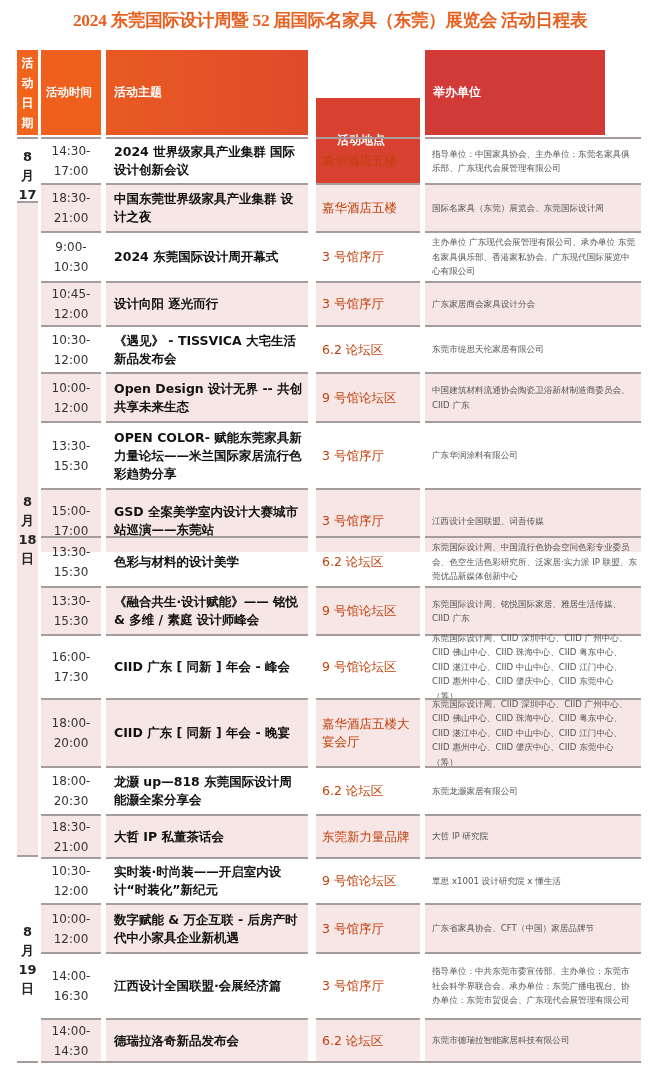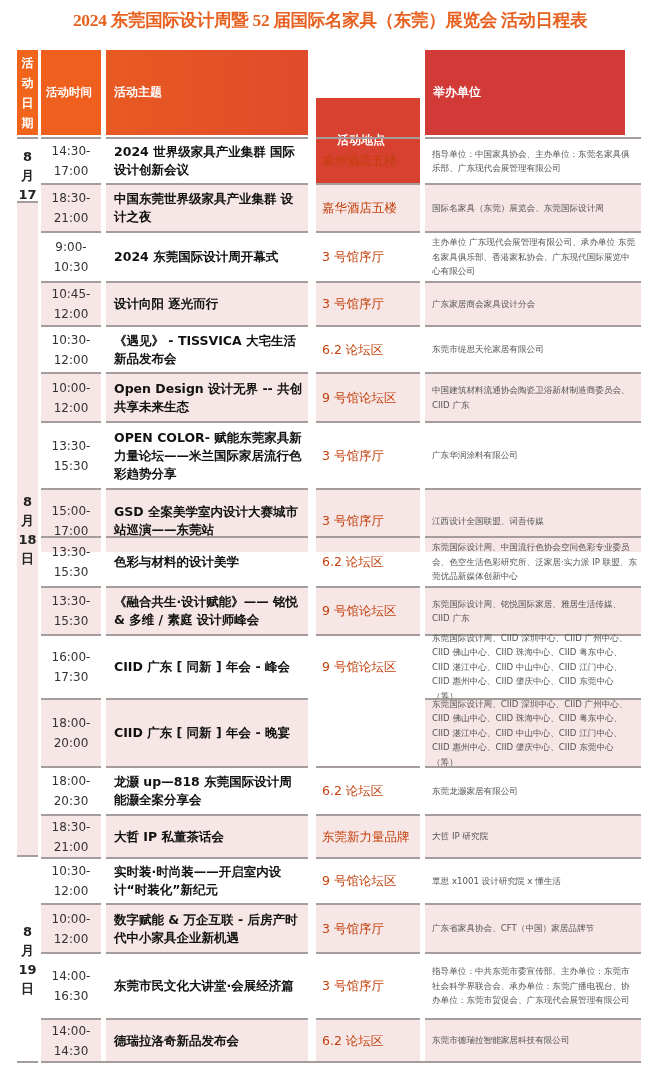--- a/index.html
+++ b/index.html
@@ -14,21 +14,21 @@
   }
 
   .table { position: absolute; left: 17px; top: 50px; width: 625px; }
 
   .hdr { position: absolute; top: 0; height: 85px; color: #fff; font-weight: bold; font-size: 12px;
          display: flex; align-items: center; }
   .hdr.c-date { left: 0; width: 21px; flex-direction: column; justify-content: center; font-size: 12px; line-height: 20px; background: #f0641c; }
   .hdr.c-time { left: 24px; width: 60px; padding-left: 5px; background: #ef5f1d; font-size: 11.5px; }
   .hdr.c-theme { left: 89px; width: 202px; padding-left: 8px; background: linear-gradient(90deg, #e95a22 0%, #df4b2b 100%); }
   .hdr.c-venue { left: 299px; width: 104px; padding-left: 21px; background: #d8402f; margin-top: 48px; }
-  .hdr.c-org { left: 408px; width: 200px; padding-left: 8px; background: #d23a37; }
+  .hdr.c-org { left: 408px; width: 180px; padding-left: 8px; background: #d23a37; }
 
   .date-block { position: absolute; left: 0; width: 21px; display: flex; flex-direction: column;
                 align-items: center; justify-content: center; font-weight: bold; font-size: 13px;
                 line-height: 19px; color: #222; }
   .date-block.pink { background: #f7e6e6; }
   .date-sep { position: absolute; left: 0; width: 21px; height: 2px; background: #a59d9d; }
 
   .row { position: absolute; left: 24px; width: 600px; }
   .cell { position: absolute; top: 0; bottom: 0; border-top: 2px solid #a59d9d; display: flex; align-items: center; }
   .row.pink .cell { background: #f7e6e6; }
@@ -202,20 +202,21 @@
     <div class="cell org">东莞国际设计周、CIID 深圳中心、CIID 广州中心、CIID 佛山中心、CIID 珠海中心、CIID 粤东中心、CIID 湛江中心、CIID 中山中心、CIID 江门中心、CIID 惠州中心、CIID 肇庆中心、CIID 东莞中心（筹）</div>
   </div>
   <div class="row pink" style="top:648px;height:68px">
     <div class="cell time">
         <div>
           <span>18:00-</span>
           <span>20:00</span>
         </div>
       </div>
     <div class="cell theme">CIID 广东 [ 同新 ] 年会 - 晚宴</div>
+    <div class="cell venue">嘉华酒店五楼大宴会厅</div>
     <div class="cell org">东莞国际设计周、CIID 深圳中心、CIID 广州中心、CIID 佛山中心、CIID 珠海中心、CIID 粤东中心、CIID 湛江中心、CIID 中山中心、CIID 江门中心、CIID 惠州中心、CIID 肇庆中心、CIID 东莞中心（筹）</div>
   </div>
   <div class="row" style="top:716px;height:48px">
     <div class="cell time">
         <div>
           <span>18:00-</span>
           <span>20:30</span>
         </div>
       </div>
     <div class="cell theme">龙灏 up—818 东莞国际设计周能灏全案分享会</div>
@@ -255,21 +256,21 @@
     <div class="cell venue">3 号馆序厅</div>
     <div class="cell org">广东省家具协会、CFT（中国）家居品牌节</div>
   </div>
   <div class="row" style="top:902px;height:66px">
     <div class="cell time">
         <div>
           <span>14:00-</span>
           <span>16:30</span>
         </div>
       </div>
-    <div class="cell theme">东莞市民文化大讲堂·会展经济篇</div>
+    <div class="cell theme">江西设计全国联盟·会展经济篇</div>
     <div class="cell venue">3 号馆序厅</div>
     <div class="cell org">指导单位：中共东莞市委宣传部、主办单位：东莞市社会科学界联合会、承办单位：东莞广播电视台、协办单位：东莞市贸促会、广东现代会展管理有限公司</div>
   </div>
   <div class="row pink" style="top:968px;height:43px">
     <div class="cell time">
         <div>
           <span>14:00-</span>
           <span>14:30</span>
         </div>
       </div>

